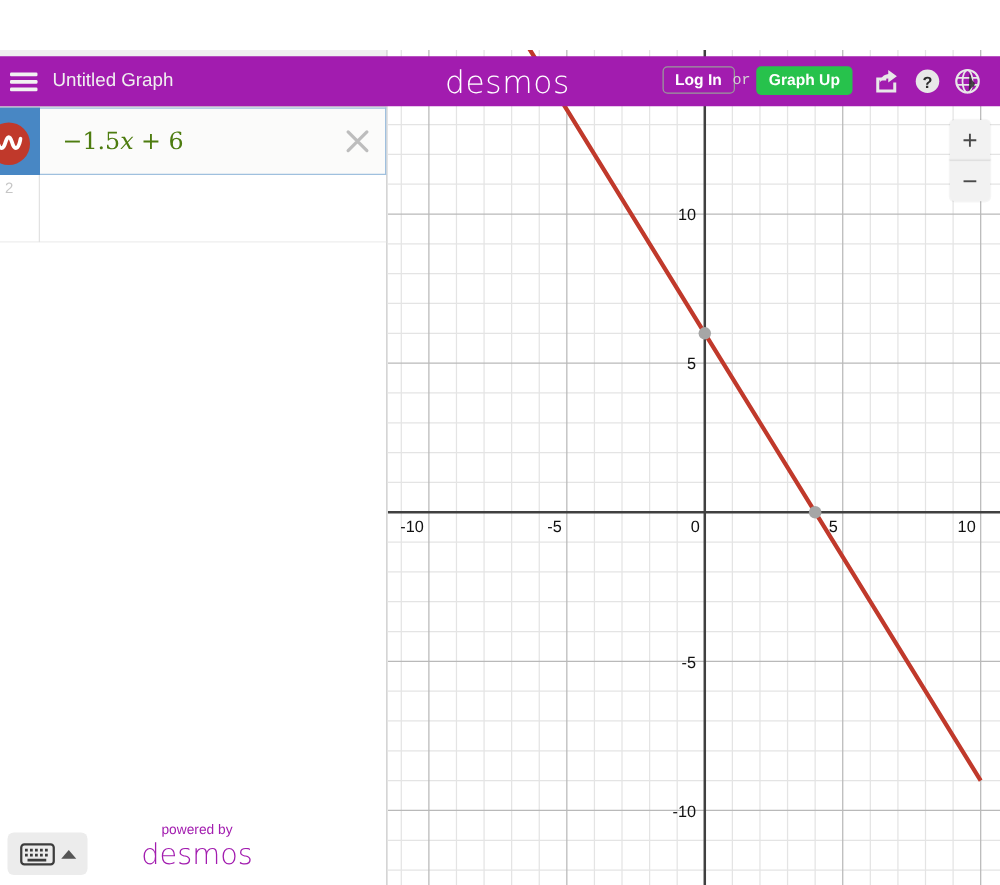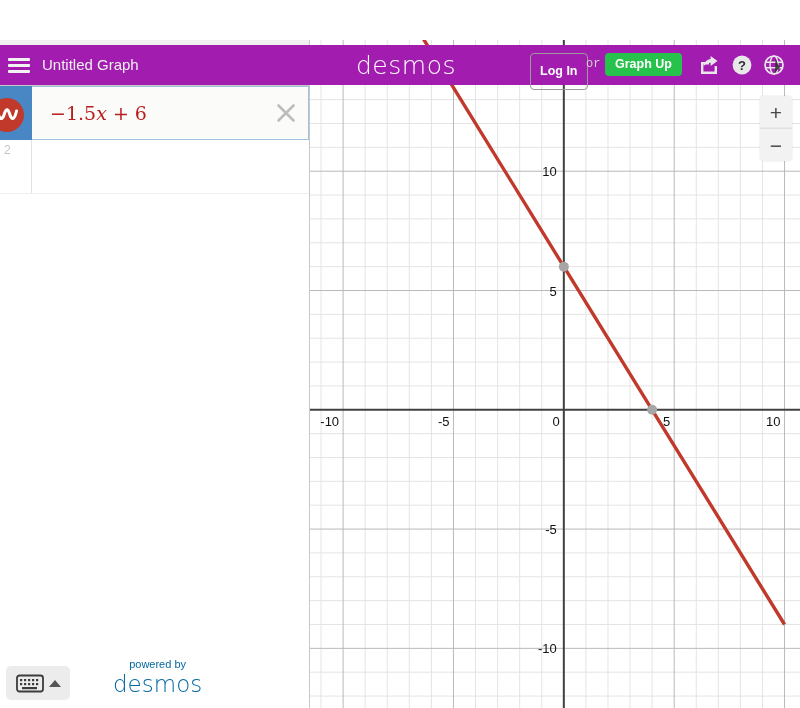--- a/index.html
+++ b/index.html
@@ -61,21 +61,21 @@
     left: 356px; top: 6px;
     color: #ffffff;
     font-size: 25px;
     letter-spacing: 0.5px;
     font-family: "DejaVu Sans", sans-serif;
     font-weight: 300;
   }
   .btn-login {
     position: absolute;
     left: 530px; top: 8px;
-    height: 37px;
+    height: 22px;
     box-sizing: border-box;
     padding: 0 9px;
     line-height: 21px;
     color: #ffffff;
     font-size: 12.5px;
     font-weight: bold;
     background: transparent;
     border: 1px solid #9a9a9a;
     border-radius: 4px;
     cursor: pointer;
@@ -176,21 +176,21 @@
     border-left: none;
     box-sizing: border-box;
   }
   .expr-math {
     position: absolute;
     left: 18px; top: 0;
     height: 54px;
     line-height: 52px;
     font-family: "DejaVu Serif", "Liberation Serif", serif;
     font-size: 19px;
-    color: #b91c1c;
+    color: #4d7c0f;
     white-space: nowrap;
   }
   .expr-math em {
     font-style: italic;
   }
   .expr-delete {
     position: absolute;
     right: 10px; top: 14px;
     width: 24px; height: 24px;
     cursor: pointer;
@@ -234,21 +234,21 @@
   .kbd-caret {
     width: 0; height: 0;
     border-left: 6px solid transparent;
     border-right: 6px solid transparent;
     border-bottom: 7px solid #555555;
   }
   .powered {
     position: absolute;
     left: 113px; bottom: 12px;
     text-align: center;
-    color: #0369a1;
+    color: #a21caf;
     line-height: 1;
     pointer-events: none;
   }
   .powered .pb {
     font-size: 11px;
     display: block;
     margin-bottom: 3px;
   }
   .powered .dz {
     font-size: 23px;

